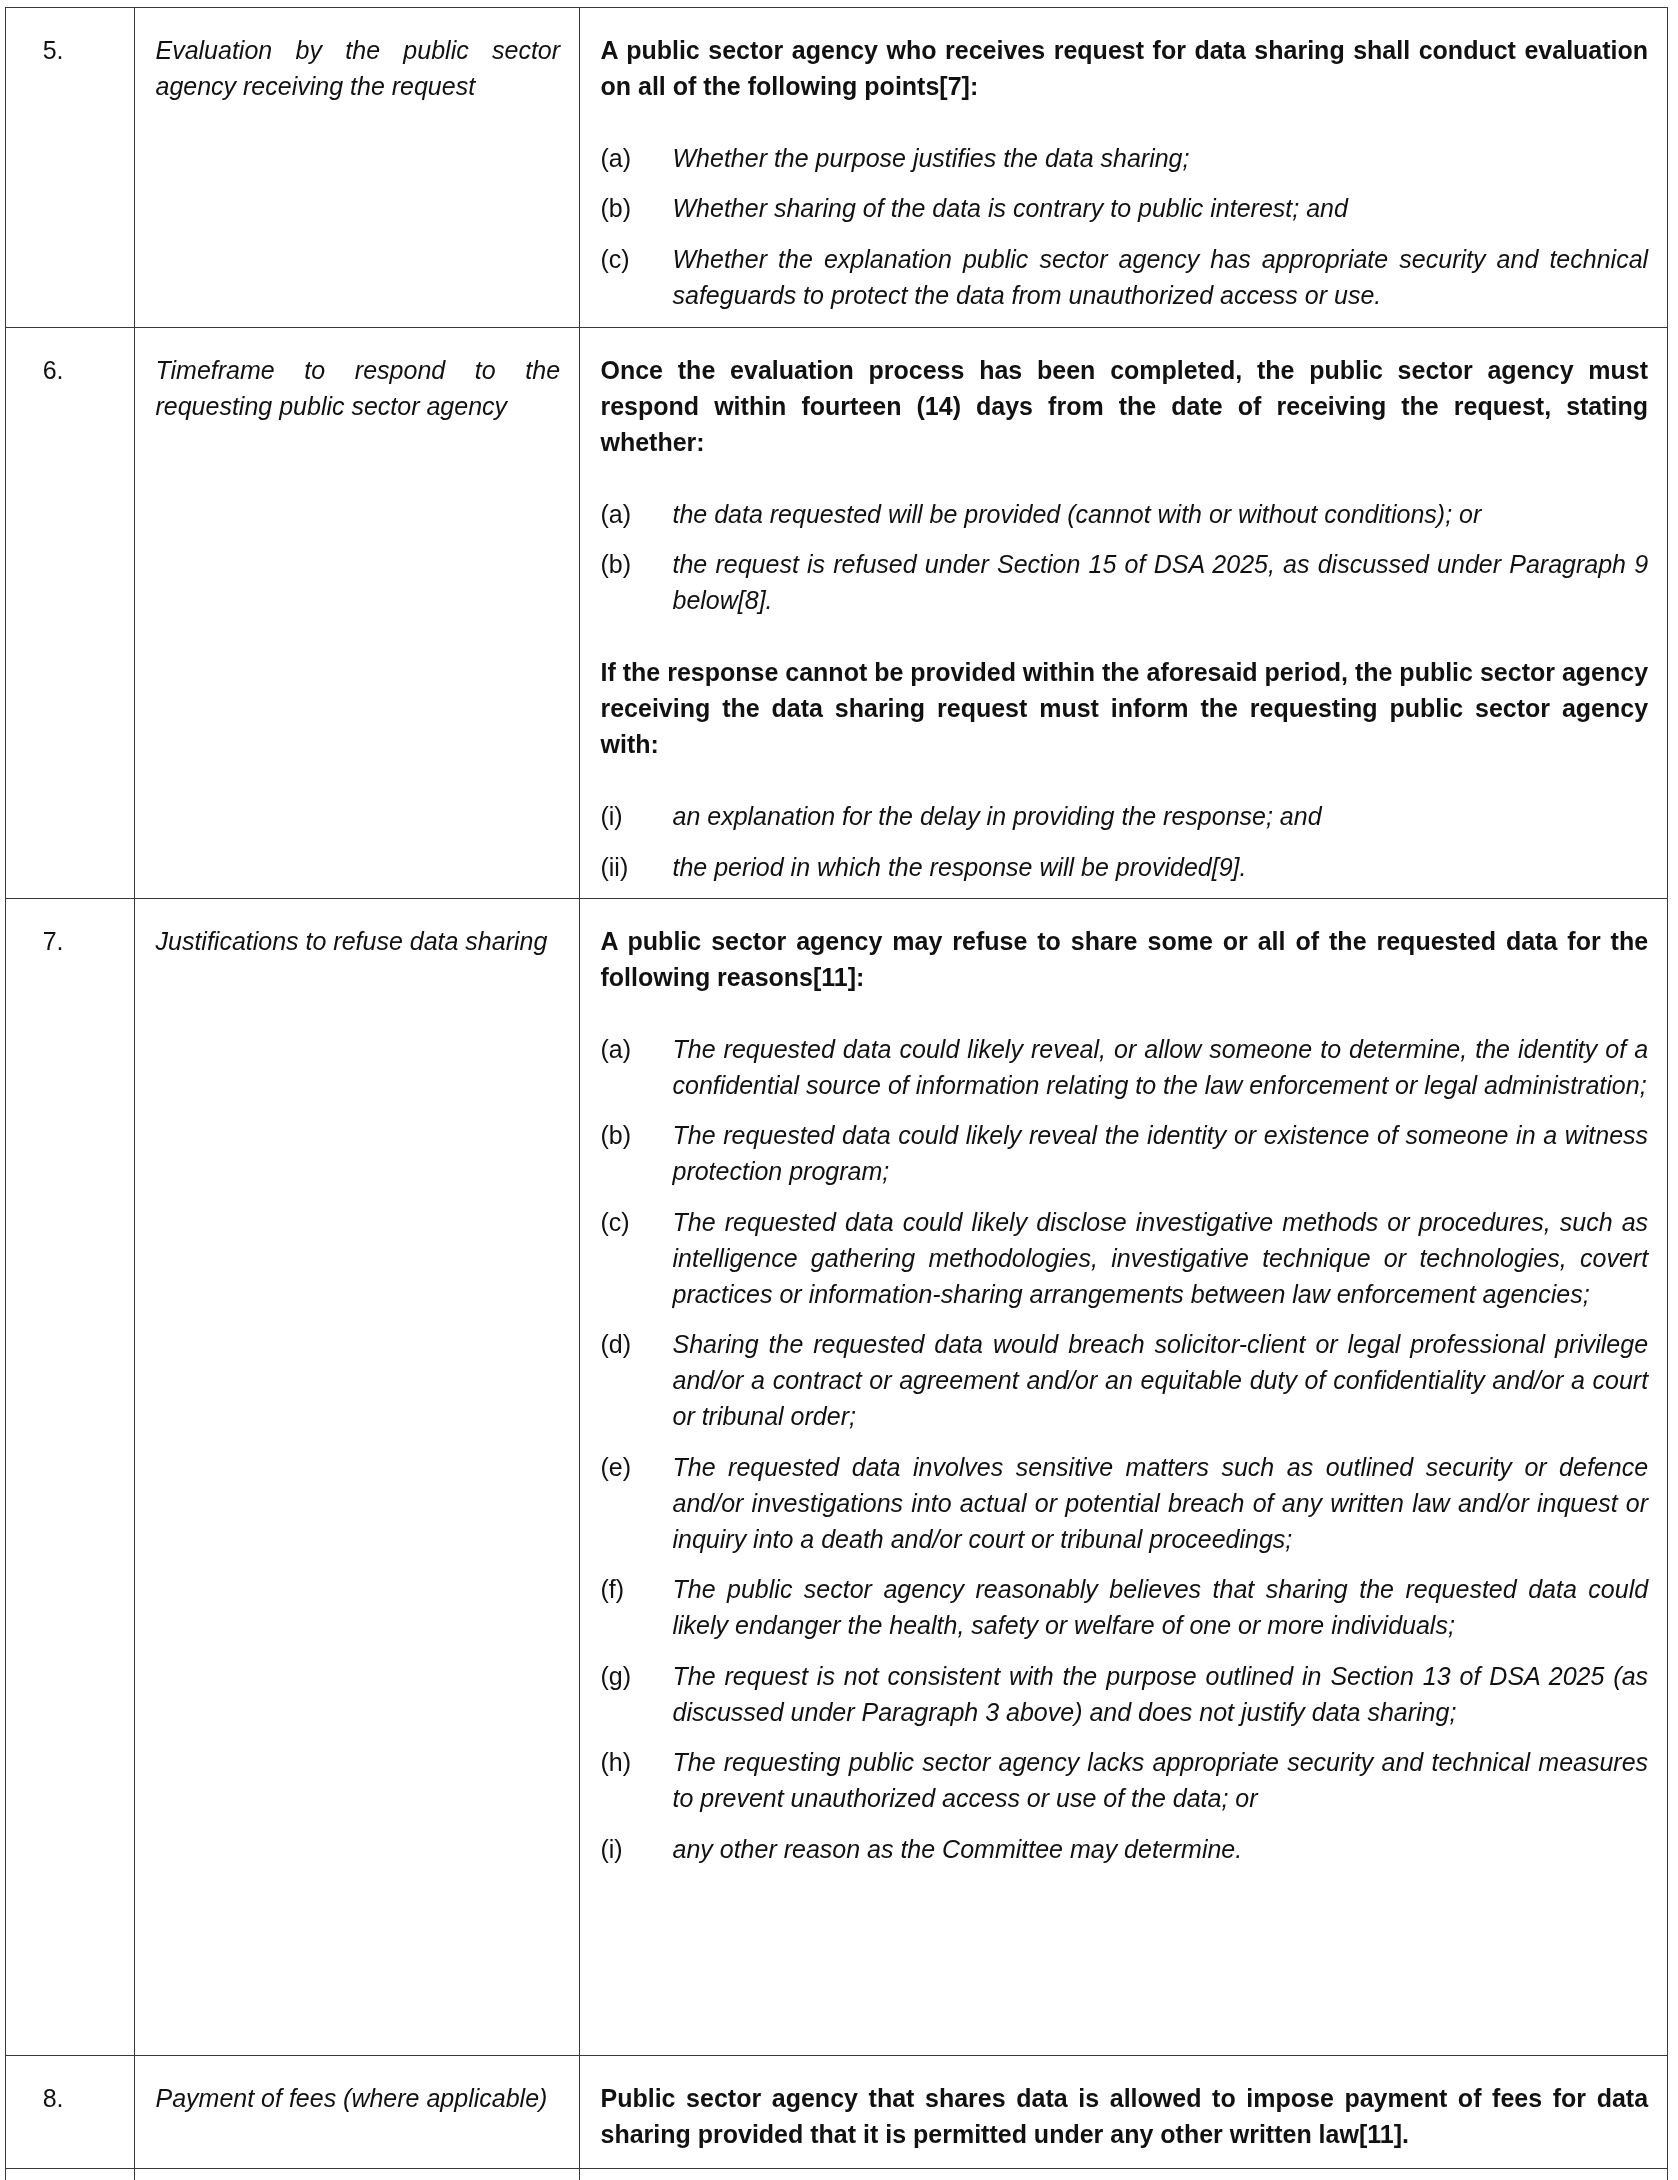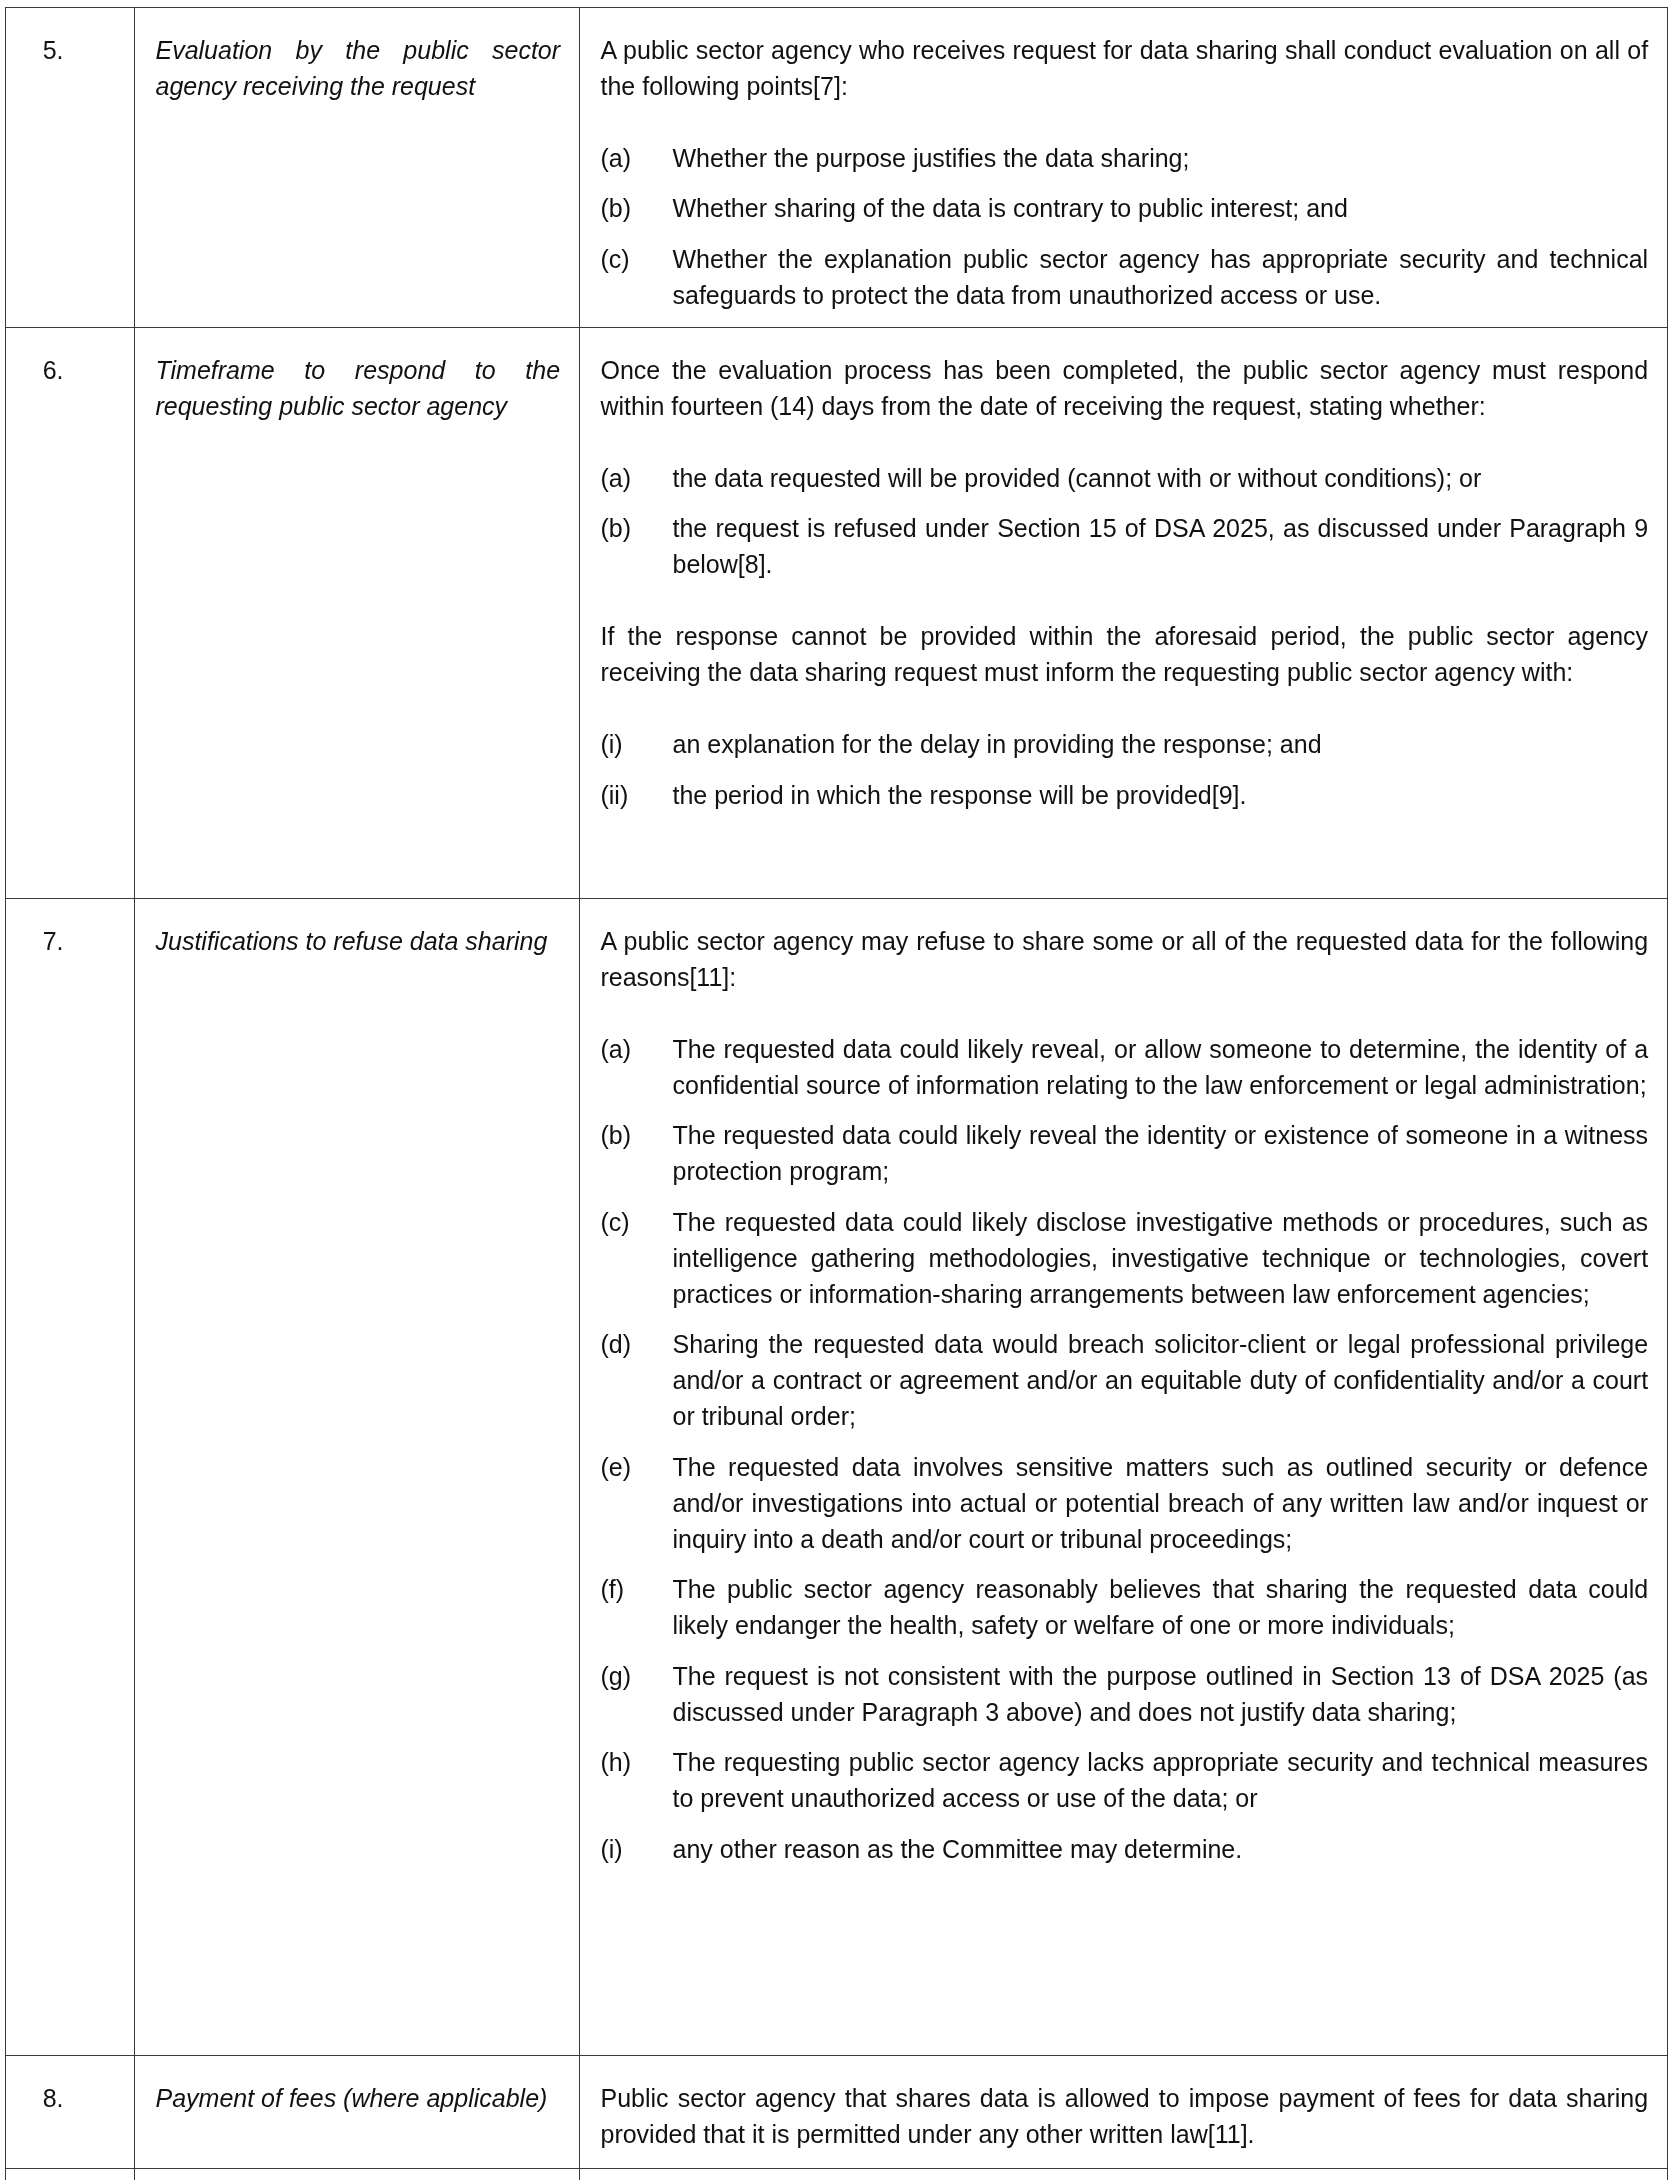--- a/index.html
+++ b/index.html
@@ -19,27 +19,27 @@
     line-height: 36px;
     padding: 24px 19px 0 19px;
     box-sizing: border-box;
   }
   .doc-table col.c-num { width: 129px; }
   .doc-table col.c-topic { width: 445px; }
   .doc-table col.c-desc { width: 1088px; }
   td.num-cell { text-align: center; padding-left: 0; padding-right: 34px; }
   td.topic-cell { text-align: justify; padding-left: 20.4px; padding-right: 19px; font-style: italic; }
   td.desc-cell { text-align: justify; padding-left: 20.4px; padding-right: 19px; }
-  .para { margin: 0; text-align: justify; }
+  .para { margin: 0; text-align: justify; font-weight: bold; }
   .para + .list, .list + .para { margin-top: 36px; }
   .list { margin: 0; padding: 0; list-style: none; }
   .list-item { display: flex; margin-top: 14.5px; }
   .list-item:first-child { margin-top: 0; }
   .list-marker { flex: 0 0 72px; width: 72px; }
-  .list-text { flex: 1 1 auto; text-align: justify; }
+  .list-text { flex: 1 1 auto; text-align: justify; font-style: italic; }
   tr.row-5 td { height: 320px; }
   tr.row-6 td { height: 571px; }
   tr.row-7 td { height: 1157px; }
   tr.row-8 td { height: 113px; }
   tr.row-9 td { height: 34px; }
 </style>
 </head>
 <body>
 
 <table class="doc-table">

